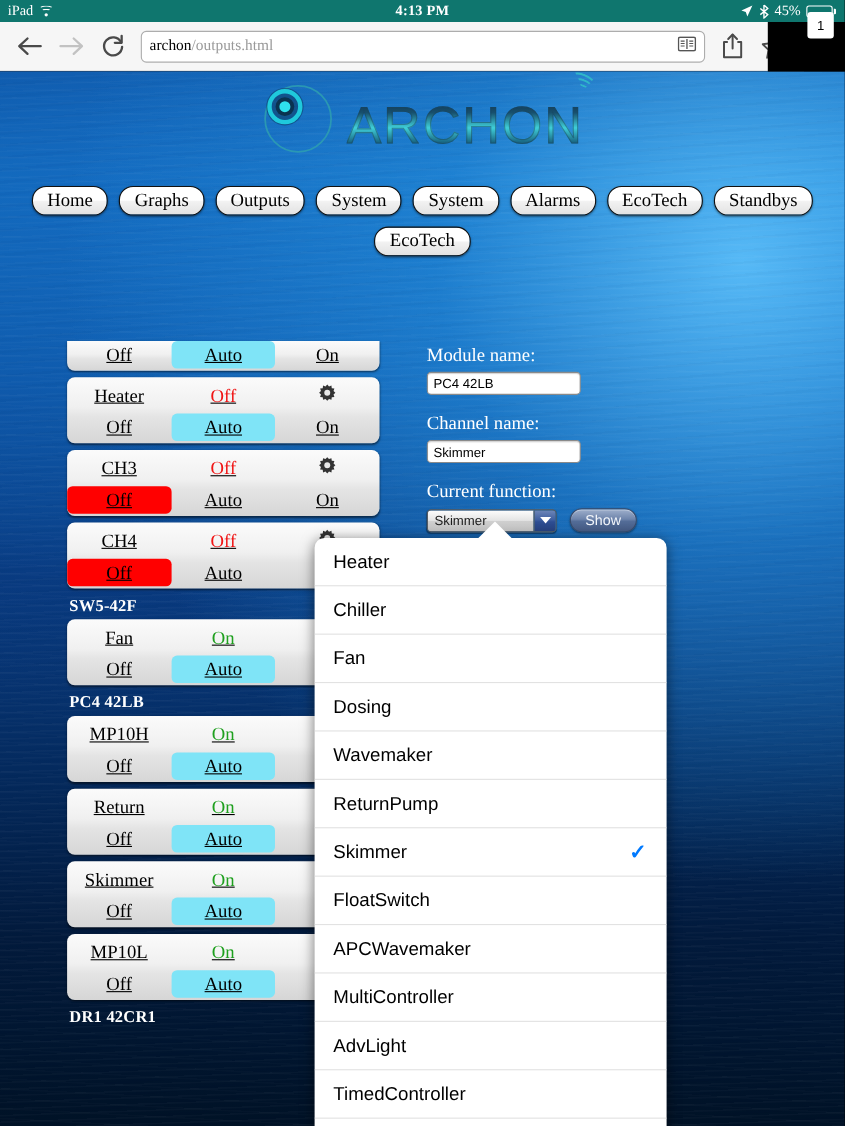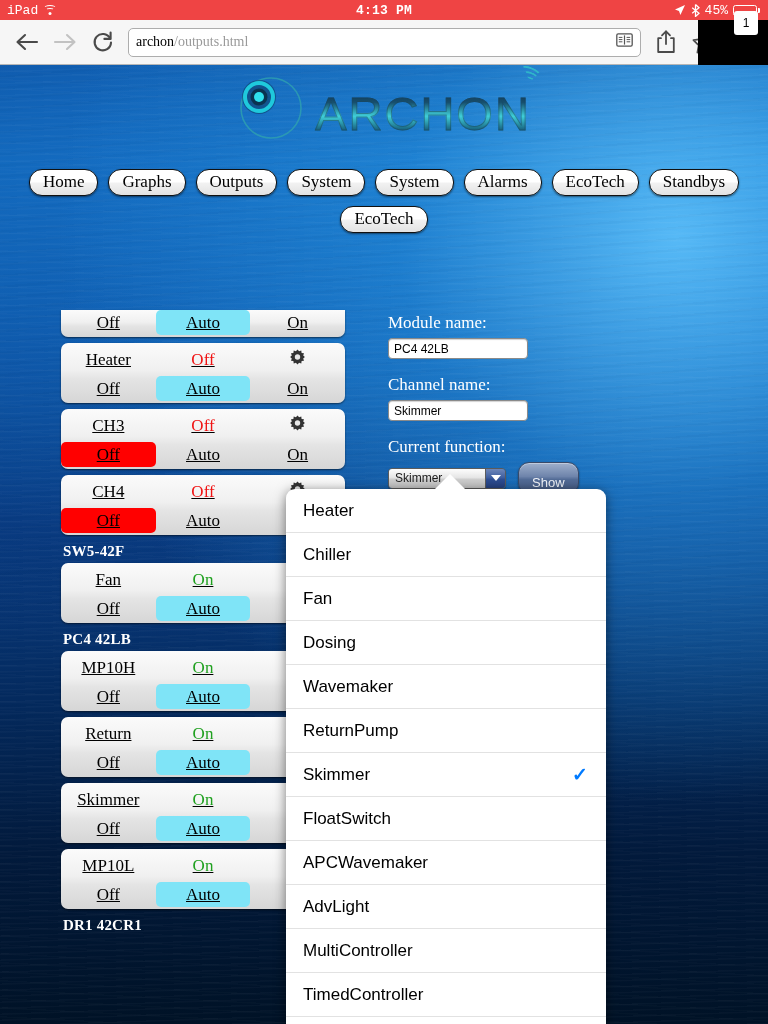--- a/index.html
+++ b/index.html
@@ -6,23 +6,23 @@
   html, body {
     width: 768px; height: 1024px;
     font-family: "Liberation Sans", sans-serif;
     overflow: hidden;
     background: #000;
   }
 
   
   #status-bar {
     height: 20px; width: 768px;
-    background: #ef4444; color: #fff;
+    background: #0f766e; color: #fff;
     display: flex; align-items: center;
-    font-size: 13px; font-family: Liberation Mono, monospace;
+    font-size: 13px; font-family: Liberation Serif, serif;
     position: relative;
   }
   #status-bar .sb-left { display: flex; align-items: center; gap: 5px; padding-left: 7px; }
   #status-bar .sb-center {
     position: absolute; left: 0; right: 0; text-align: center;
     font-weight: bold; font-size: 13px; letter-spacing: .2px;
   }
   #status-bar .sb-right {
     margin-left: auto; display: flex; align-items: center;
     gap: 5px; padding-right: 8px; position: relative; z-index: 2;
@@ -180,21 +180,21 @@
   .select-ctl .arrow {
     width: 20px; background: linear-gradient(180deg,#6e86b8 0%,#3f5fa0 45%,#2d4d92 55%,#26417f 100%);
     display: flex; align-items: center; justify-content: center;
     border-left: 1px solid #5b5b5b;
   }
   .select-ctl .arrow::after {
     content:""; border-left: 5px solid transparent; border-right: 5px solid transparent;
     border-top: 6px solid #fff; display:block;
   }
   .show-btn {
-    padding: 12px 13px 3px; border-radius: 11px; border: 1px solid #3a4a68;
+    padding: 2px 13px 3px; border-radius: 11px; border: 1px solid #3a4a68;
     background: linear-gradient(180deg,#9fb0cc 0%,#6e84ab 45%,#536c97 55%,#445a83 100%);
     color: #f2f5fa; font-size: 13px; font-family: "Liberation Sans", sans-serif;
     box-shadow: 0 1px 2px rgba(0,0,0,.45), inset 0 1px 0 rgba(255,255,255,.35);
   }
 
   
   #popover {
     position: absolute; left: 286px; top: 424px; width: 320px;
     background: #fff; border-radius: 9px;
     box-shadow: 0 2px 12px rgba(0,0,0,.5);
@@ -482,24 +482,24 @@
         <span>Skimmer</span>
         <span class="chk">✓</span>
       </div>
       <div class="pop-item">
         <span>FloatSwitch</span>
       </div>
       <div class="pop-item">
         <span>APCWavemaker</span>
       </div>
       <div class="pop-item">
+        <span>MultiController</span>
+      </div>
+      <div class="pop-item">
         <span>AdvLight</span>
       </div>
       <div class="pop-item">
-        <span>MultiController</span>
-      </div>
-      <div class="pop-item">
         <span>TimedController</span>
       </div>
       <div class="pop-item"></div>
     </div>
 
 </div>
 
 </body></html>

